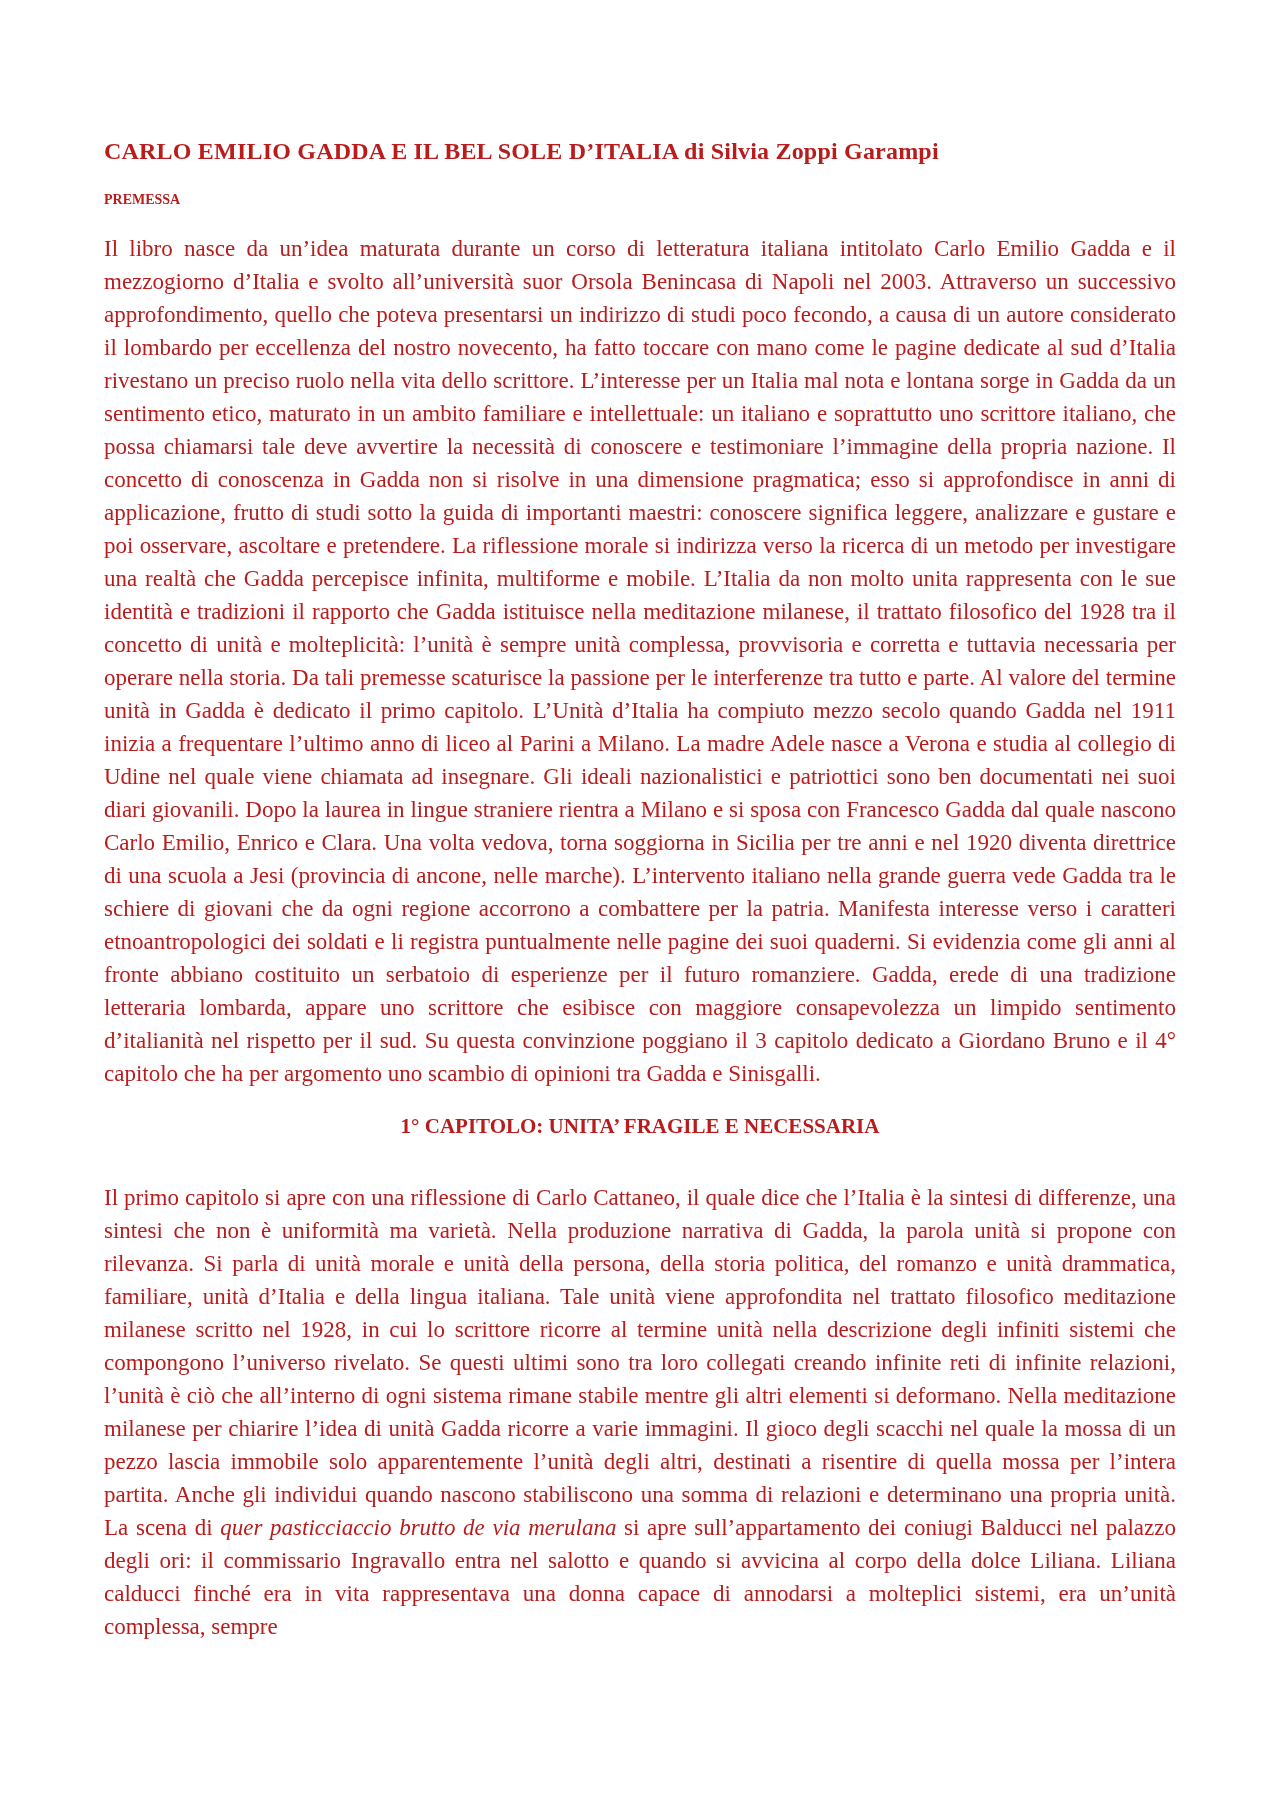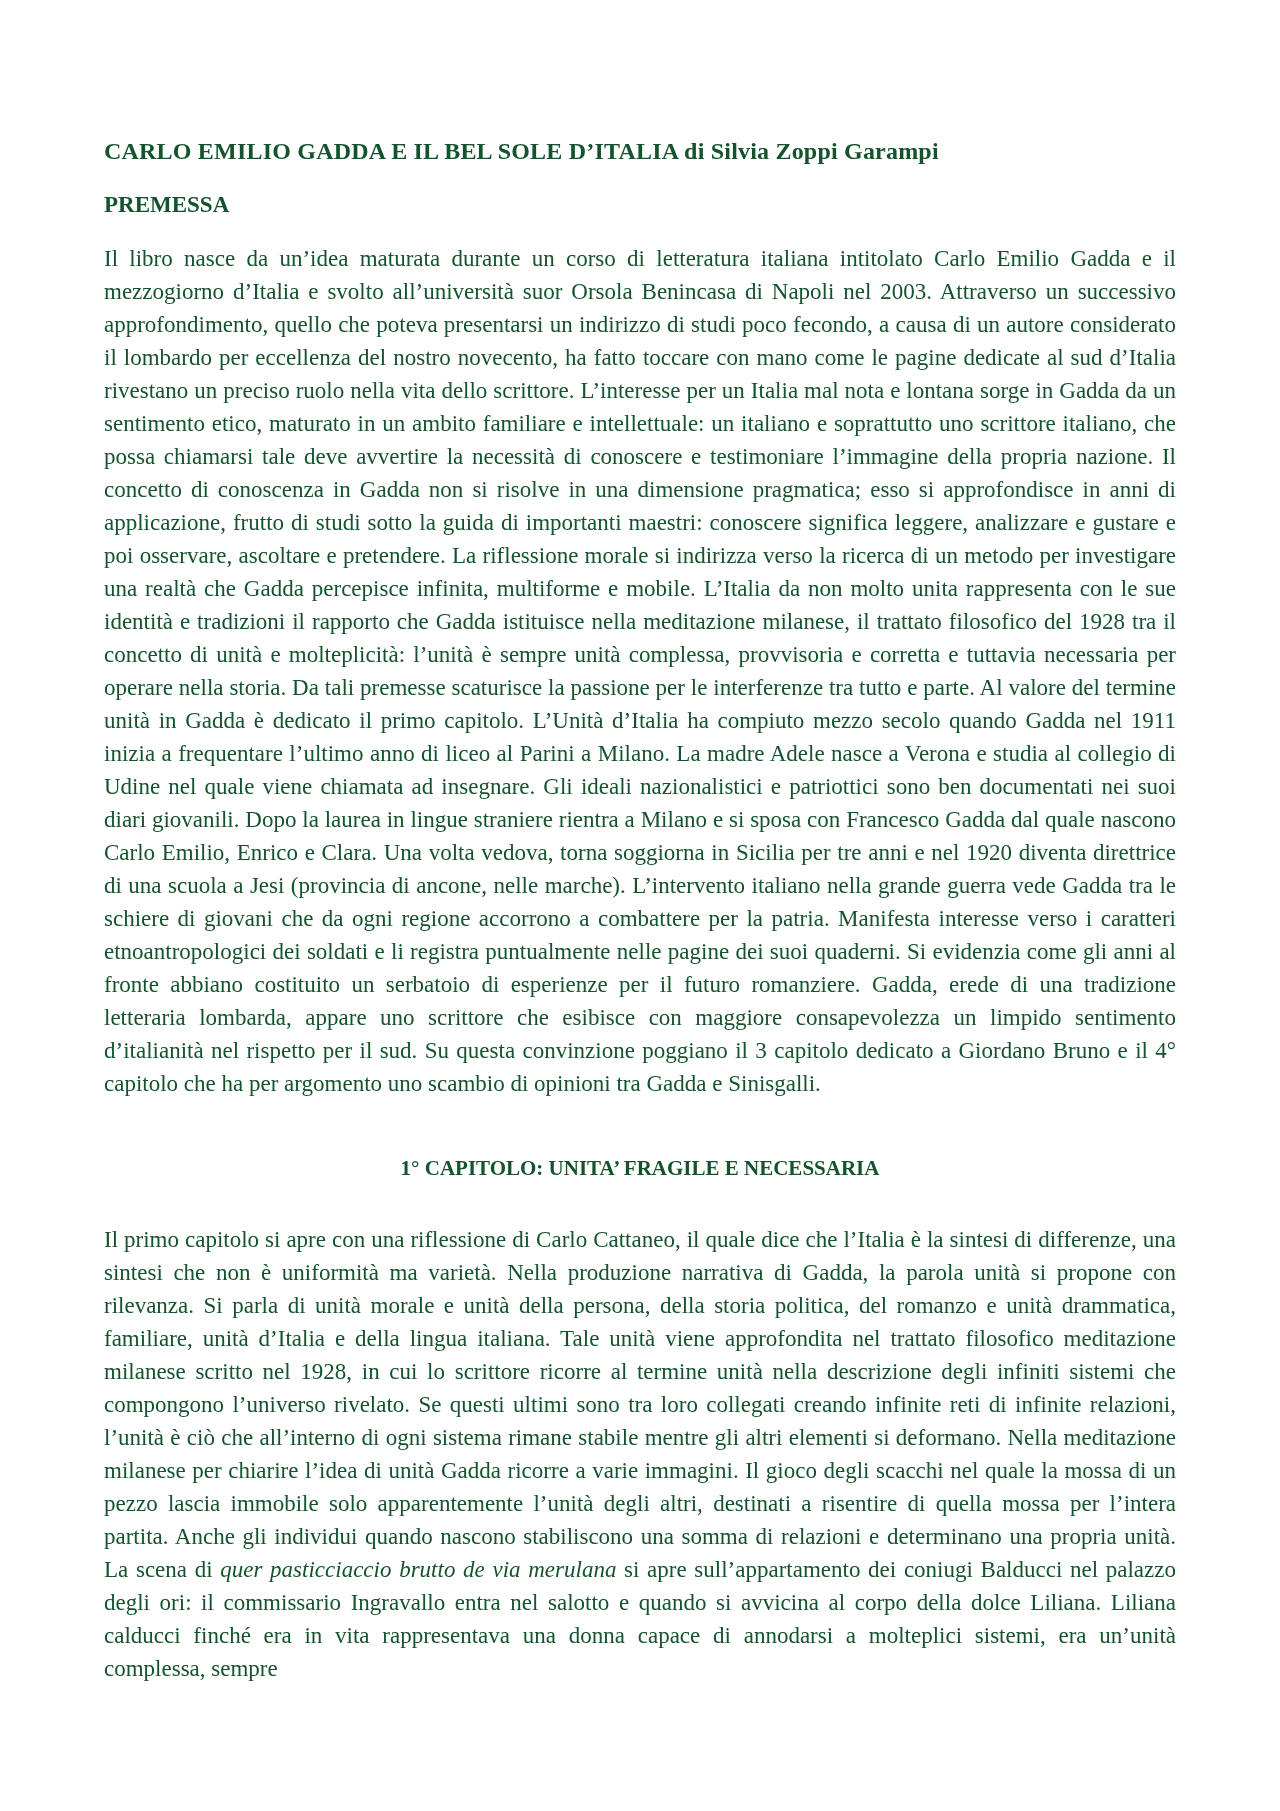--- a/index.html
+++ b/index.html
@@ -6,47 +6,47 @@
     margin: 0;
     padding: 0;
     background: #ffffff;
   }
   .page {
     position: relative;
     width: 1280px;
     min-height: 1811px;
     box-sizing: border-box;
     background: #ffffff;
-    color: #14532d;
+    color: #b91c1c;
     font-family: "Liberation Serif", "DejaVu Serif", serif;
     padding: 136px 104px 60px 104px;
   }
   .doc-title {
     font-size: 24px;
     font-weight: bold;
     line-height: 1.25;
     margin: 0 0 26px 0;
     letter-spacing: 0.2px;
   }
   .section-heading {
-    font-size: 23px;
+    font-size: 14px;
     font-weight: bold;
     margin: 0 0 24px 0;
   }
   .body-paragraph {
     font-size: 23px;
     line-height: 33px;
     text-align: justify;
     margin: 0;
   }
   .chapter-heading {
     font-size: 21px;
     font-weight: bold;
     text-align: center;
-    margin: 56px 0 42px 0;
+    margin: 24px 0 42px 0;
   }
   .italic-segment {
     font-style: italic;
   }
 </style>
 </head>
 <body>
 
 <div class="page">
 

